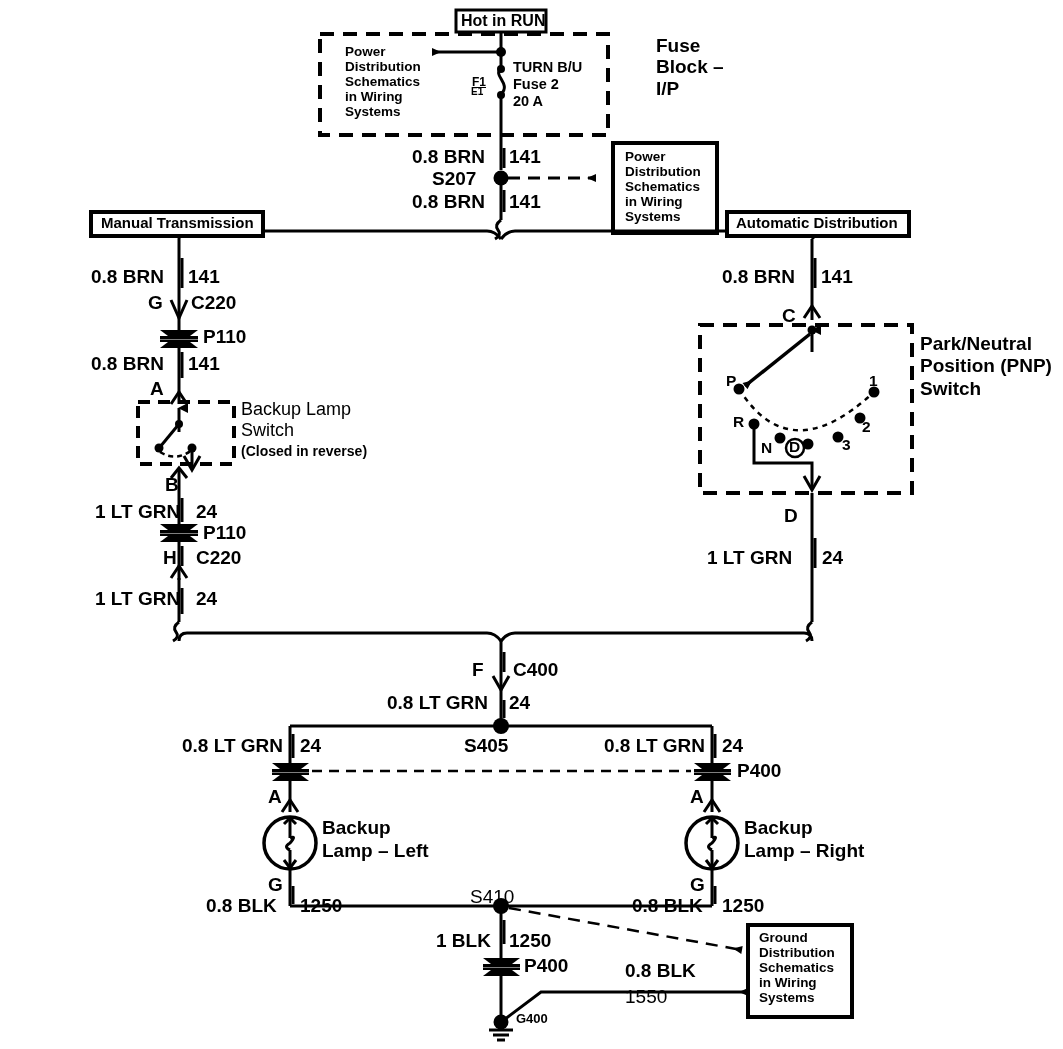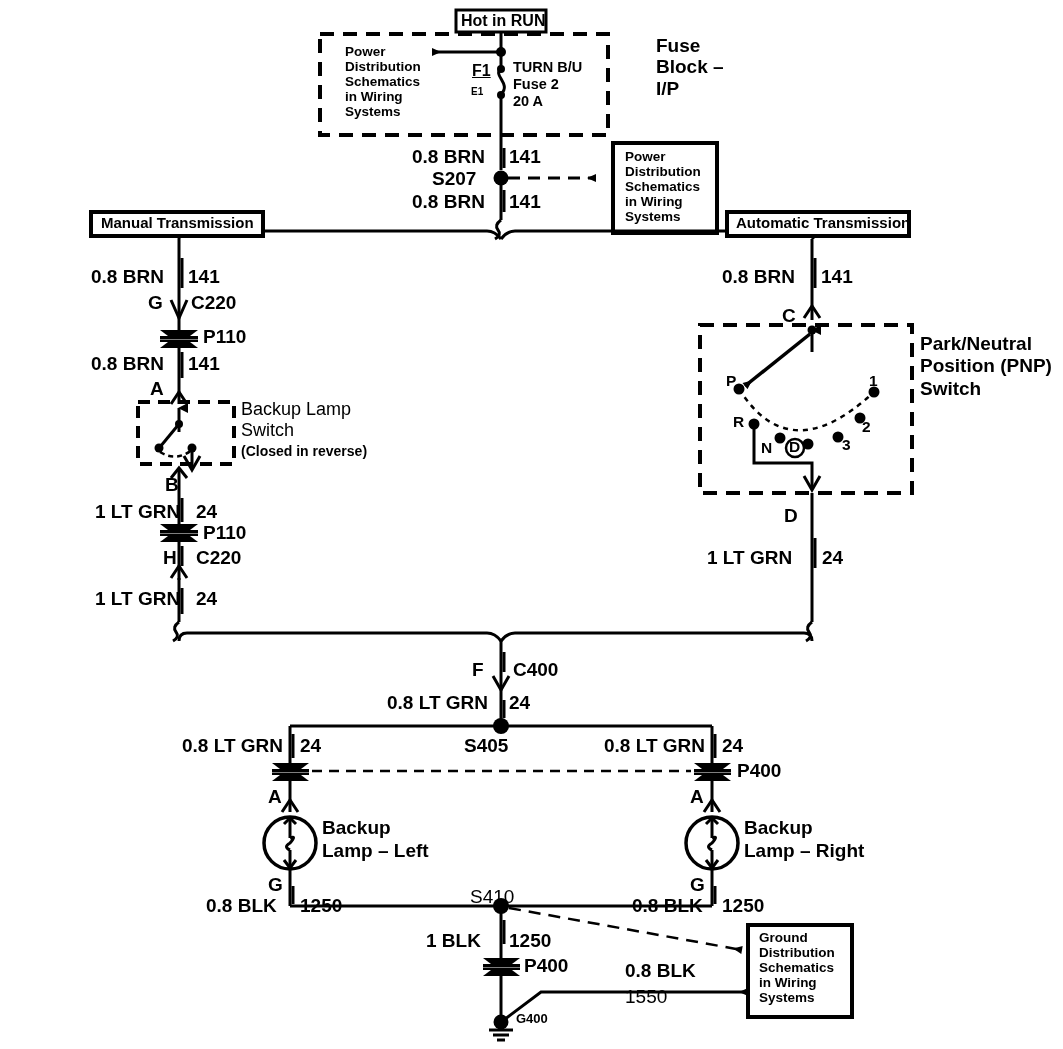--- a/index.html
+++ b/index.html
@@ -229,39 +229,39 @@
 
 <div class="lbl" style="left:461px;top:12px;font-size:16px;font-weight:bold;">Hot in RUN</div>
 <div class="lbl" style="left:616px;top:35px;font-size:19px;font-weight:bold;margin-left:40px;">Fuse
 Block –
 I/P</div>
 <div class="lbl" style="left:345px;top:44px;font-size:13.5px;font-weight:bold;">Power
 Distribution
 Schematics
 in Wiring
 Systems</div>
-<div class="lbl" style="left:472px;top:62px;font-size:16px;font-weight:bold;text-decoration:underline;">F1</div>
+<div class="lbl" style="left:472px;top:76px;font-size:12px;font-weight:bold;text-decoration:underline;">F1</div>
 <div class="lbl" style="left:471px;top:86px;font-size:10px;font-weight:bold;">E1</div>
 <div class="lbl" style="left:513px;top:59px;font-size:14.5px;font-weight:bold;">TURN B/U</div>
 <div class="lbl" style="left:513px;top:76px;font-size:14.5px;font-weight:bold;">Fuse 2</div>
 <div class="lbl" style="left:513px;top:93px;font-size:14.5px;font-weight:bold;">20 A</div>
 
 <div class="lbl" style="left:412px;top:146px;font-size:19px;font-weight:bold;">0.8 BRN</div>
 <div class="lbl" style="left:509px;top:146px;font-size:19px;font-weight:bold;">141</div>
 <div class="lbl" style="left:432px;top:168px;font-size:19px;font-weight:bold;">S207</div>
 <div class="lbl" style="left:412px;top:191px;font-size:19px;font-weight:bold;">0.8 BRN</div>
 <div class="lbl" style="left:509px;top:191px;font-size:19px;font-weight:bold;">141</div>
 <div class="lbl" style="left:625px;top:149px;font-size:13.5px;font-weight:bold;">Power
 Distribution
 Schematics
 in Wiring
 Systems</div>
 
 <div class="lbl" style="left:101px;top:215px;font-size:15px;font-weight:bold;">Manual Transmission</div>
-<div class="lbl" style="left:736px;top:215px;font-size:15px;font-weight:bold;">Automatic Transmission</div>
+<div class="lbl" style="left:736px;top:215px;font-size:15px;font-weight:bold;">Automatic Distribution</div>
 
 <div class="lbl" style="left:91px;top:266px;font-size:19px;font-weight:bold;">0.8 BRN</div>
 <div class="lbl" style="left:188px;top:266px;font-size:19px;font-weight:bold;">141</div>
 <div class="lbl" style="left:148px;top:292px;font-size:19px;font-weight:bold;">G</div>
 <div class="lbl" style="left:191px;top:292px;font-size:19px;font-weight:bold;">C220</div>
 <div class="lbl" style="left:203px;top:326px;font-size:19px;font-weight:bold;">P110</div>
 <div class="lbl" style="left:91px;top:353px;font-size:19px;font-weight:bold;">0.8 BRN</div>
 <div class="lbl" style="left:188px;top:353px;font-size:19px;font-weight:bold;">141</div>
 <div class="lbl" style="left:150px;top:378px;font-size:19px;font-weight:bold;">A</div>
 <div class="lbl" style="left:241px;top:399px;font-size:18px;font-weight:normal;line-height:1.18;">Backup Lamp
@@ -312,21 +312,21 @@
 <div class="lbl" style="left:744px;top:817px;font-size:19px;font-weight:bold;line-height:1.2;">Backup
 Lamp – Right</div>
 <div class="lbl" style="left:268px;top:874px;font-size:19px;font-weight:bold;">G</div>
 <div class="lbl" style="left:690px;top:874px;font-size:19px;font-weight:bold;">G</div>
 <div class="lbl" style="left:206px;top:895px;font-size:19px;font-weight:bold;">0.8 BLK</div>
 <div class="lbl" style="left:300px;top:895px;font-size:19px;font-weight:bold;">1250</div>
 <div class="lbl" style="left:632px;top:895px;font-size:19px;font-weight:bold;">0.8 BLK</div>
 <div class="lbl" style="left:722px;top:895px;font-size:19px;font-weight:bold;">1250</div>
 <div class="lbl" style="left:470px;top:886px;font-size:19px;font-weight:normal;">S410</div>
 
-<div class="lbl" style="left:426px;top:930px;font-size:19px;font-weight:bold;">1 BLK</div>
+<div class="lbl" style="left:436px;top:930px;font-size:19px;font-weight:bold;">1 BLK</div>
 <div class="lbl" style="left:509px;top:930px;font-size:19px;font-weight:bold;">1250</div>
 <div class="lbl" style="left:524px;top:955px;font-size:19px;font-weight:bold;">P400</div>
 <div class="lbl" style="left:516px;top:1012px;font-size:13px;font-weight:bold;">G400</div>
 <div class="lbl" style="left:625px;top:960px;font-size:19px;font-weight:bold;">0.8 BLK</div>
 <div class="lbl" style="left:625px;top:986px;font-size:19px;font-weight:normal;">1550</div>
 <div class="lbl" style="left:759px;top:930px;font-size:13.5px;font-weight:bold;">Ground
 Distribution
 Schematics
 in Wiring
 Systems</div>

